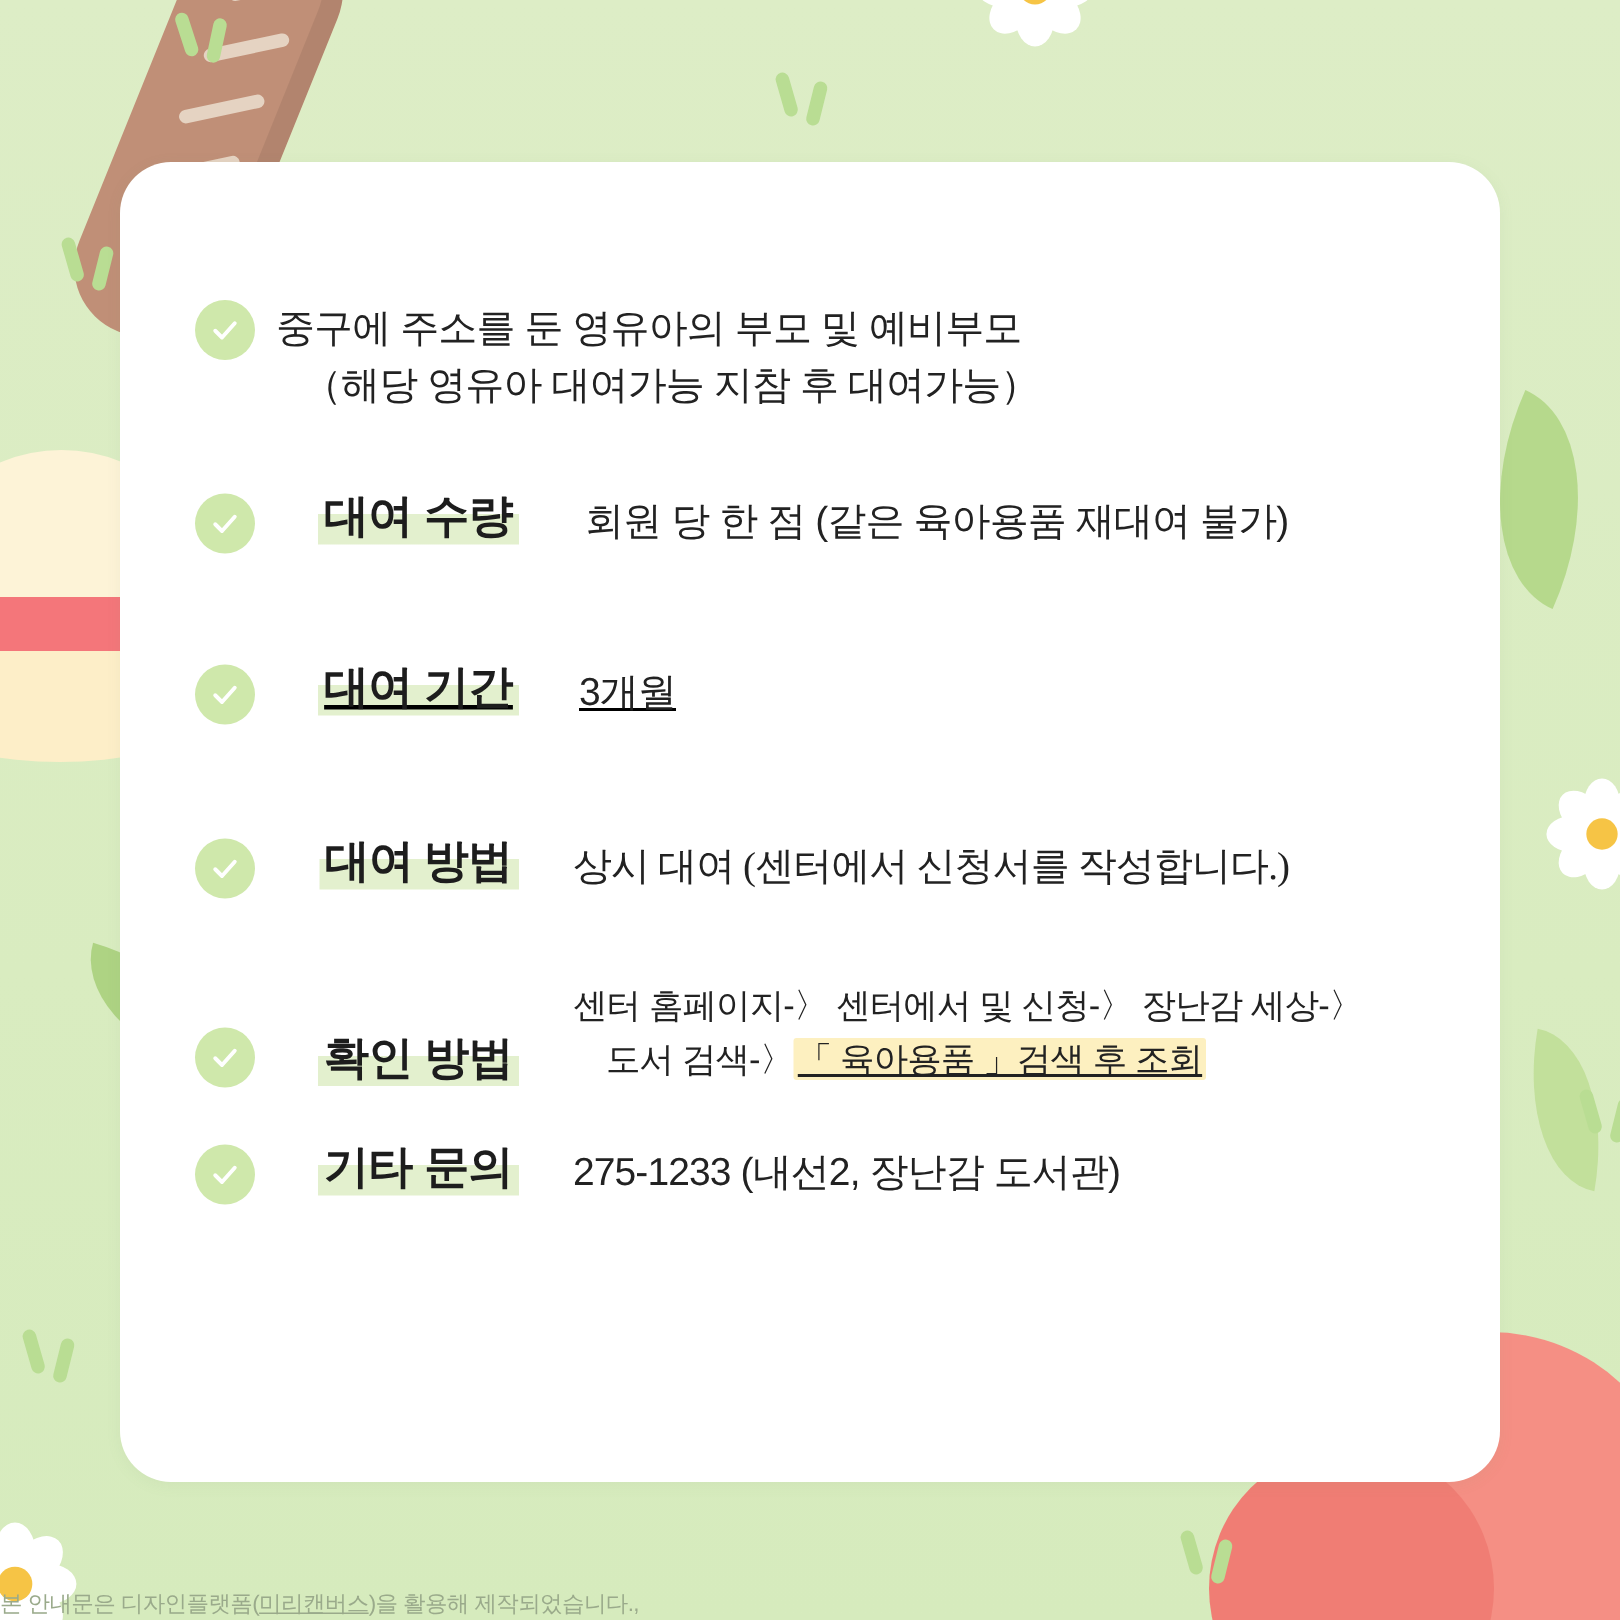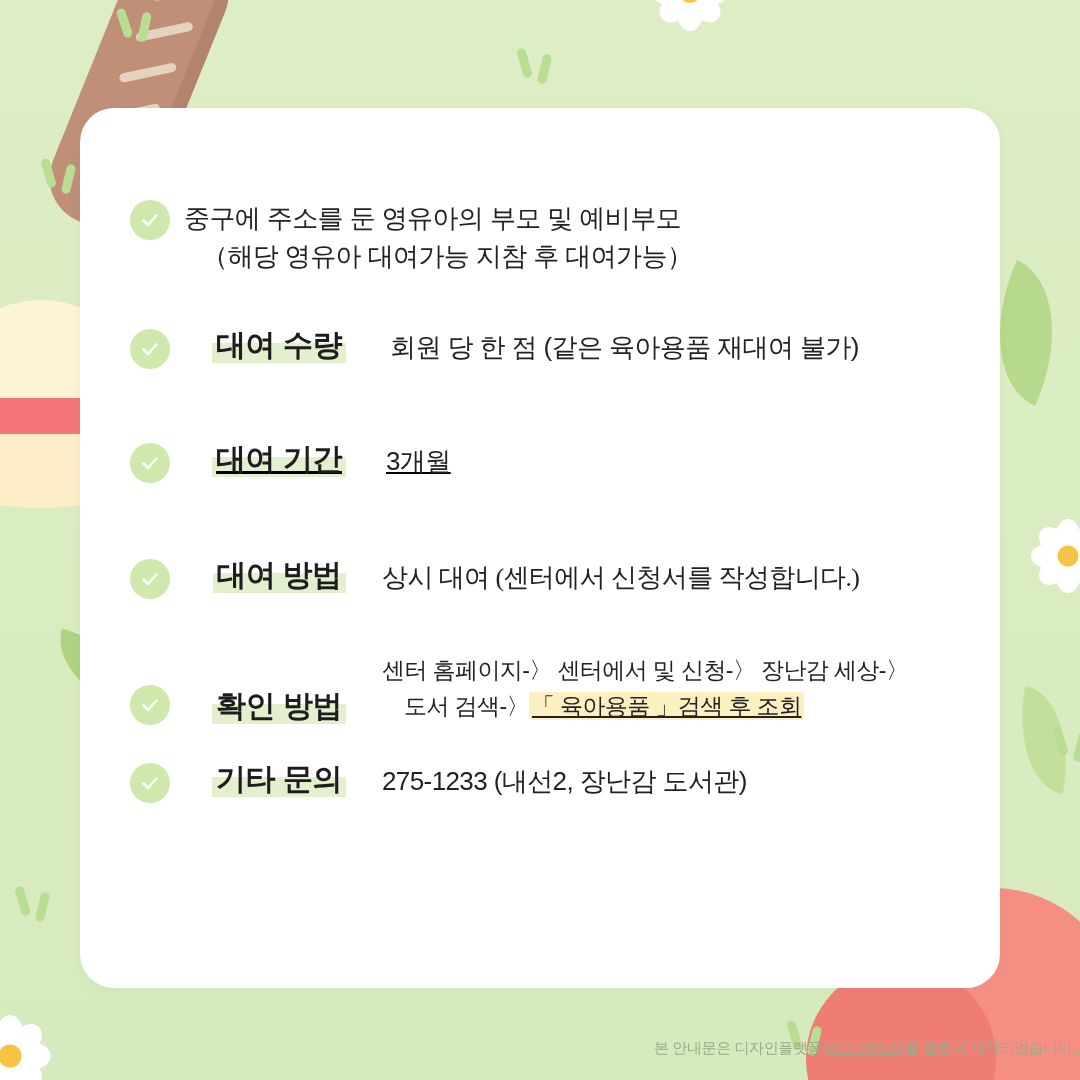--- a/index.html
+++ b/index.html
@@ -211,23 +211,23 @@
   .row-3 .value { margin-left: 18px; }
   .row-4 { margin-bottom: 46px; font-family: Liberation Serif, serif; }
   .row-4 .value { margin-left: 14px; }
   .row-5 { margin-bottom: 30px; align-items: flex-end; }
   .row-5 .value { font-size: 23px; line-height: 1.55; }
   .row-5 .value .line.indent { padding-left: 22px; }
   .row-6 .value { margin-left: 14px; }
 
   .footer {
     position: absolute;
-    left: 0; bottom: 22px;
+    left: 0; bottom: 1px;
     width: 100%;
-    text-align: right;
+    text-align: left;
     font-size: 15px;
     color: #9aaa8b;
     letter-spacing: -0.4px;
   }
   .footer u { text-decoration: underline; }
 </style>
 </head>
 <body>
 
 <div class="poster">

